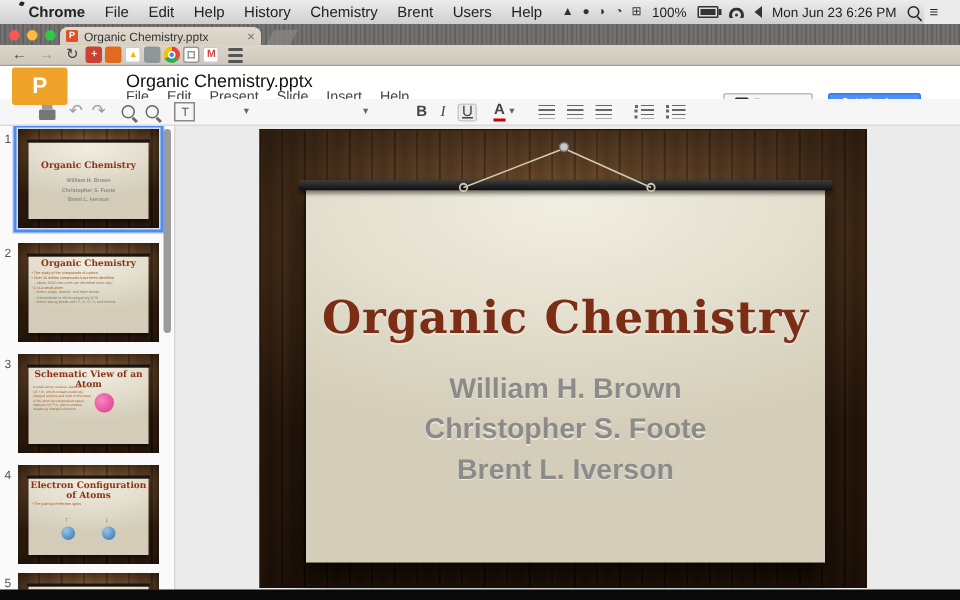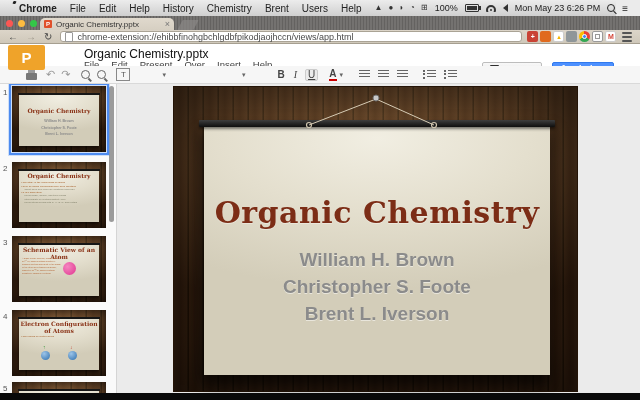--- a/index.html
+++ b/index.html
@@ -196,21 +196,21 @@
           <span class="mb-ico">▲</span>
           <span class="mb-ico">●</span>
           <span class="mb-ico">◗</span>
           <span class="mb-ico">◔</span>
           <span class="mb-ico">⊞</span>
         </span>
       <span class="mb-clock">100%</span>
       <span class="batt"></span>
       <span class="wifi"></span>
       <span class="vol"></span>
-      <span class="mb-clock">Mon May 23  6:26 PM</span>
+      <span class="mb-clock">Mon Jun 23  6:26 PM</span>
       <span class="magicon"></span>
       <span class="nbars">≡</span>
     </div>
   </div>
 
   <div class="tabstrip">
     <span class="tl red"></span>
     <span class="tl yellow"></span>
     <span class="tl green"></span>
     <div class="tab">
@@ -218,24 +218,20 @@
       <span class="tab-title">Organic Chemistry.pptx</span>
       <span class="tab-close">×</span>
     </div>
     <span class="newtab"></span>
   </div>
 
   <div class="browserbar">
     <span class="nav-ic">←</span>
     <span class="nav-ic dim">→</span>
     <span class="nav-ic">↻</span>
-    <div class="omnibox">
-      <span class="page-ico"></span>
-      <span class="url">chrome-extension://ehibbfinohgbchlgdbfpikodjaojhccn/views/app.html</span>
-    </div>
     <div class="exts" id="exts">
         <span class="ext ext-red">+</span>
         <span class="ext ext-orange"></span>
         <span class="ext ext-drive">▲</span>
         <span class="ext ext-gray"></span>
         <span class="ext ext-chrome"></span>
         <span class="ext ext-frame"></span>
         <span class="ext ext-gmail">M</span>
       </div>
     <div class="hamburger">
@@ -245,21 +241,21 @@
       </div>
   </div>
 
   <div class="appheader">
     <div class="slides-logo">P</div>
     <div class="doc-title">Organic Chemistry.pptx</div>
     <div class="app-menus" id="app-menus">
         <span>File</span>
         <span>Edit</span>
         <span>Present</span>
-        <span>Over</span>
+        <span>Slide</span>
         <span>Insert</span>
         <span>Help</span>
       </div>
     <div class="hdr-btns">
       <div class="btn-present">
         <span class="present-ico">▶</span>
         <span>Present</span>
       </div>
       <div class="btn-share">
         <span class="lock"></span>

